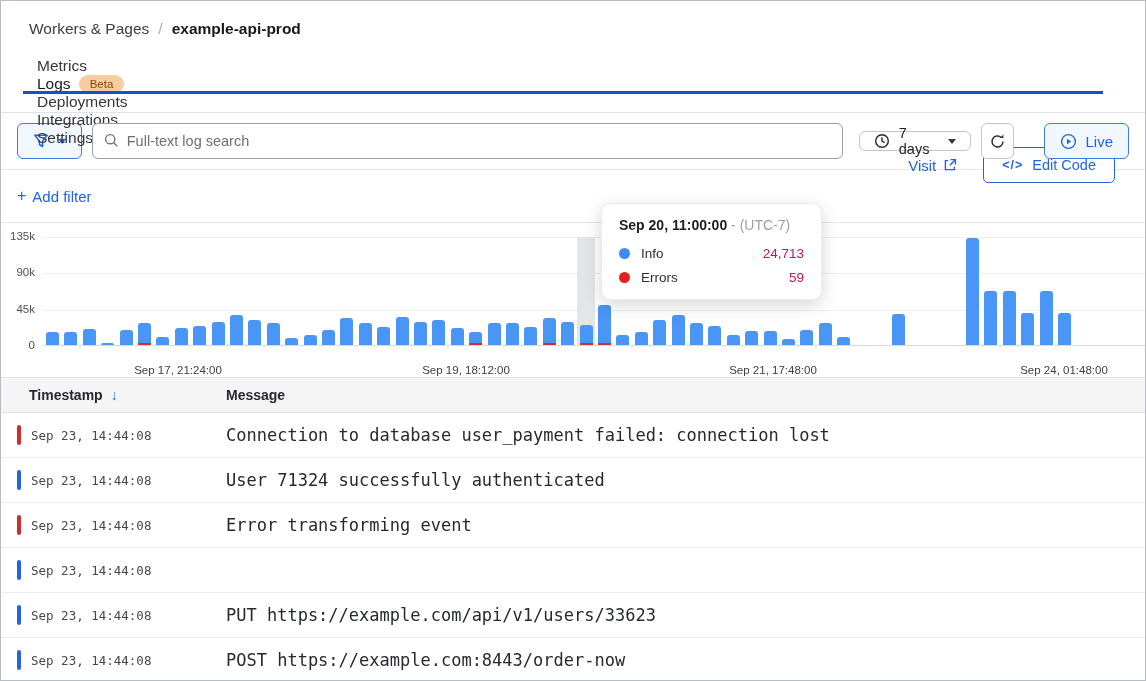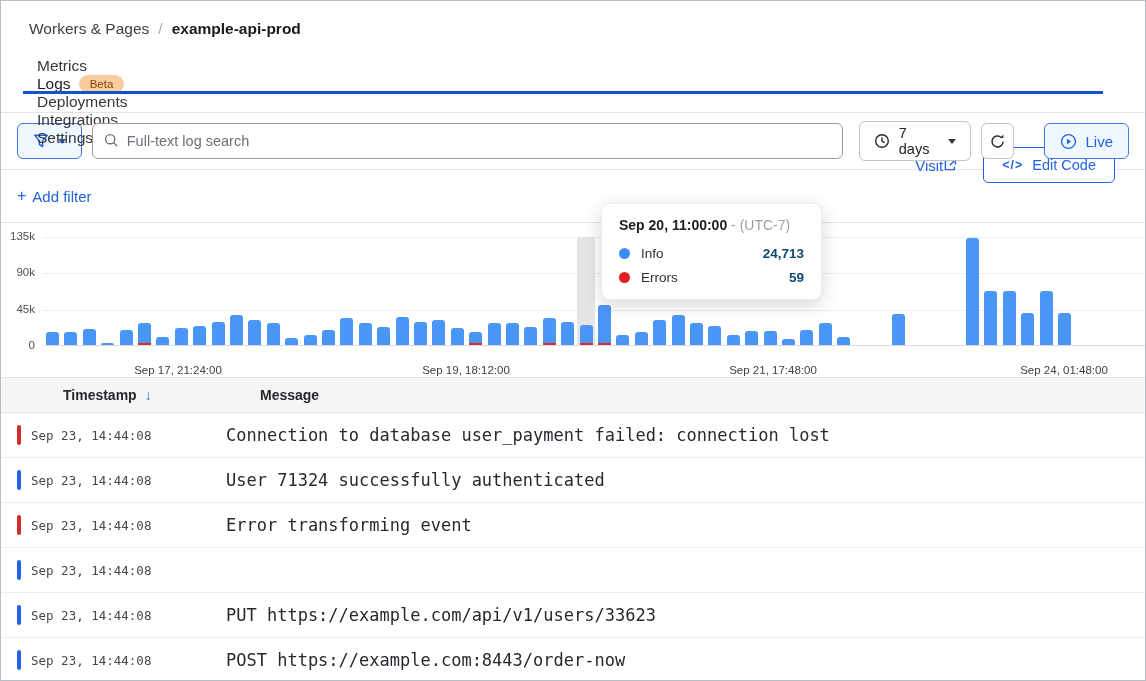--- a/index.html
+++ b/index.html
@@ -14,37 +14,37 @@
   .crumb-current { font-size:15.5px; font-weight:bold; color:#17191c; }
 
   
   .tabbar { height:56px; display:flex; align-items:stretch; padding:0 30px 0 22px; border-bottom:1px solid #e2e3e6;flex-direction:column; }
   .tab { position:relative; display:flex; align-items:center; gap:8px; padding:0 14px; margin-right:12px;
          font-size:15.5px; color:#33363c; cursor:pointer; }
   .tab.active { color:#17191c; }
   .tab.active::after { content:""; position:absolute; left:0; right:0; bottom:-1px; height:3px; background:#1353c8; }
   .badge { background:#f7cda0; color:#8a4500; font-size:11.5px; padding:3px 11px; border-radius:11px; }
   .tab-actions { margin-left:auto; display:flex; align-items:center; gap:26px; }
-  .visit-link { display:flex; align-items:center; color:#2264e0; font-size:15px; cursor:pointer; }
+  .visit-link { display:flex; align-items:center; gap:7px; color:#2264e0; font-size:15px; cursor:pointer; }
   .edit-code-btn { display:flex; align-items:center; gap:9px; border:1px solid #2264e0; color:#2264e0;
                    background:#fff; border-radius:5px; height:36px; padding:0 18px; font-size:14.5px; cursor:pointer; }
   .code-glyph { font-size:12.5px; font-weight:bold; letter-spacing:1px; }
 
   
   .filterbar { height:57px; display:flex; align-items:center; padding:0 16px; gap:10px; border-bottom:1px solid #e6e7e9; }
   .filter-btn { display:flex; align-items:center; justify-content:center; gap:9px; width:67px; height:36px;
                 background:#f0f7fe; border:1px solid #3f7cd9; border-radius:6px; cursor:pointer; }
   .caret { width:0; height:0; border-left:4.5px solid transparent; border-right:4.5px solid transparent; border-top:5.5px solid #2264e0; }
   .caret.dark { border-top-color:#33363c; }
   .search-wrap { flex:0 0 751px; position:relative; height:36px; }
   .search-wrap svg { position:absolute; left:11px; top:9px; }
   .search-input { width:100%; height:36px; border:1px solid #9a9da3; border-radius:6px; padding:0 12px 0 34px;
                   font-size:14.5px; font-family:"Liberation Sans", sans-serif; color:#202329; outline:none; background:#fff; }
   .search-input::placeholder { color:#6b6f76; }
-  .range-btn { display:flex; align-items:center; gap:9px; height:40px; padding:0 14px; background:#fff;
+  .range-btn { display:flex; align-items:center; gap:9px; height:20px; padding:0 14px; background:#fff;
                border:1px solid #c3c5c9; border-radius:6px; font-size:14.5px; color:#202329; cursor:pointer; margin-left:6px; }
   .refresh-btn { display:flex; align-items:center; justify-content:center; width:35px; height:36px; background:#fff;
                  border:1px solid #c3c5c9; border-radius:6px; cursor:pointer; }
   .live-btn { display:flex; align-items:center; gap:8px; height:36px; padding:0 15px; margin-left:20px;
               background:#f0f7fe; border:1px solid #3f7cd9; border-radius:6px; color:#2264e0; font-size:15px; cursor:pointer; }
 
   
   .addfilter-row { height:53px; display:flex; align-items:center; padding:0 16px; border-bottom:1px solid #e6e7e9; }
   .add-filter { display:flex; align-items:center; gap:6px; color:#2264e0; font-size:15px; cursor:pointer; }
   .plus-glyph { font-size:16px; line-height:1; }
@@ -63,28 +63,28 @@
 
   
   .tooltip { position:absolute; left:600px; top:202px; width:221px; background:#fff; border:1px solid #ededef;
              border-radius:9px; box-shadow:0 5px 18px rgba(0,0,0,.16); padding:13px 17px 14px; z-index:30; }
   .tt-title-row { font-size:14px; margin-bottom:13px; white-space:nowrap; }
   .tt-title { font-weight:bold; color:#1c1e22; }
   .tt-tz { color:#9ba0a7; }
   .tt-row { display:flex; align-items:center; margin-top:9px; }
   .tt-dot { width:11px; height:11px; border-radius:50%; margin-right:11px; flex:none; }
   .tt-name { font-size:13.5px; color:#2c2f34; }
-  .tt-val { margin-left:auto; font-size:13.5px; font-weight:bold; color:#0c4a6e; }
+  .tt-val { margin-left:auto; font-size:13.5px; font-weight:normal; color:#be185d; }
 
   
   .logtable { border-top:1px solid #e2e3e6; }
   .thead { display:flex; align-items:center; height:35px; background:#f5f5f6; border-bottom:1px solid #e2e3e6;
            padding-left:28px; }
   .th { font-size:14px; font-weight:bold; color:#25282d; }
-  .th-ts { width:197px; display:flex; align-items:center; gap:8px;margin-left:34px; }
+  .th-ts { width:197px; display:flex; align-items:center; gap:8px; }
   .sort-arrow { color:#2f6be0; font-size:14px; font-weight:normal; }
   .tr { display:flex; align-items:center; height:45px; padding-left:16px; border-bottom:1px solid #ededef; cursor:pointer; }
   .td-ts { width:209px; display:flex; align-items:center; flex:none; }
   .indicator { width:4px; height:20px; border-radius:2px; margin-right:10px; flex:none; }
   .ts-text { font-family:"DejaVu Sans Mono", monospace; font-size:12.5px; color:#45484e; }
   .td-msg { font-family:"DejaVu Sans Mono", monospace; font-size:17px; color:#26292e; white-space:nowrap; }
   svg { display:block; }
 </style>
 </head>
 <body>

